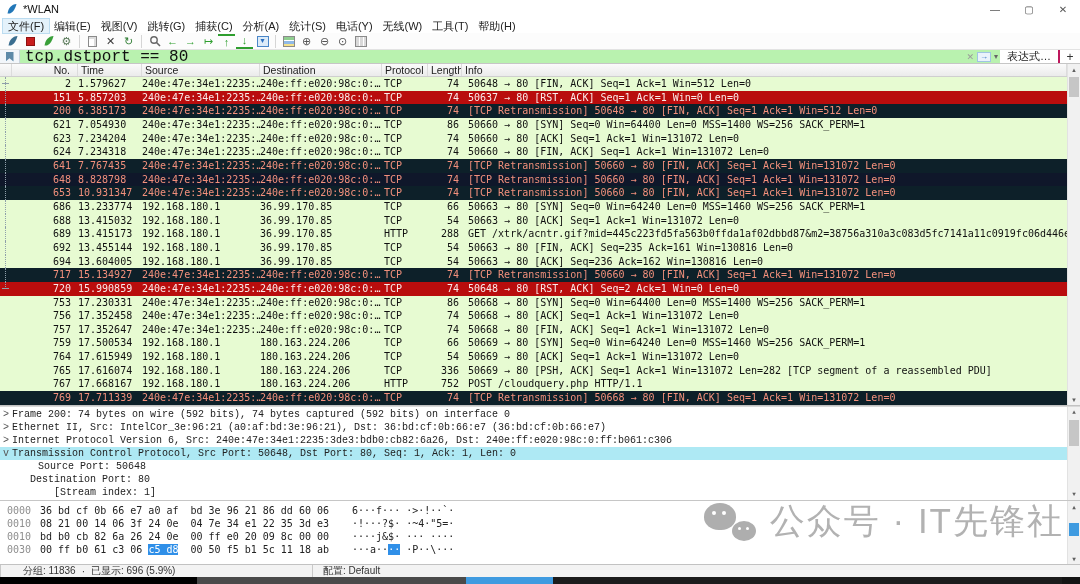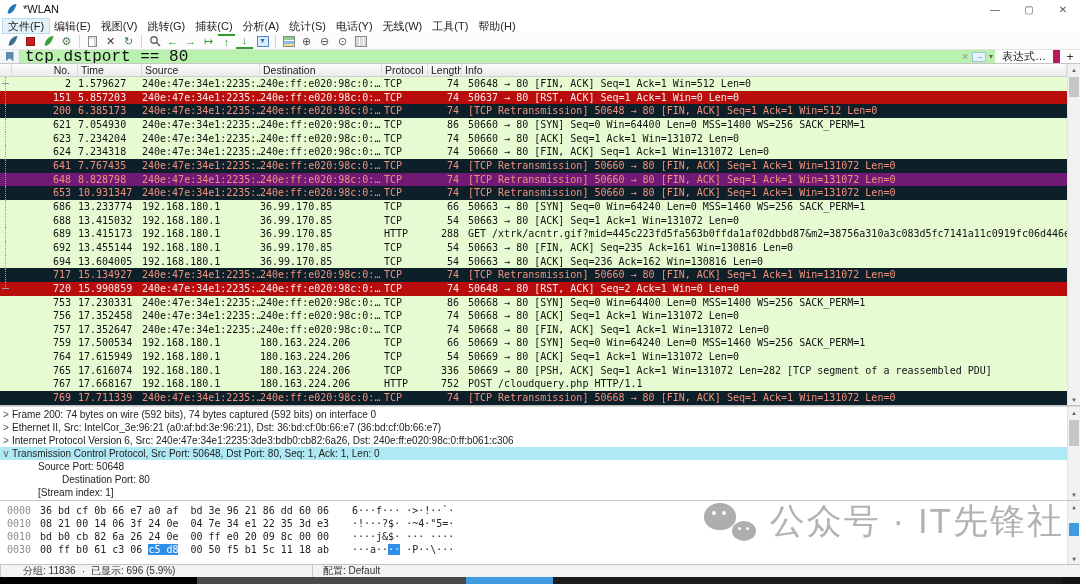--- a/index.html
+++ b/index.html
@@ -33,21 +33,21 @@
   
   .filterbar{height:14px;display:flex;align-items:stretch;background:#fff;border-bottom:1px solid #c6c6c6}
   .bookmark-btn{width:20px;display:flex;align-items:center;justify-content:center;background:#f2f6fa;border-right:1px solid #c9d6e0}
   .bookmark-glyph{width:8px;height:10px;background:#5d8aa8;clip-path:polygon(0 0,100% 0,100% 100%,50% 68%,0 100%)}
   .filter-input-wrap{flex:1;position:relative;display:flex;align-items:center;background:#b9f2af}
   .filter-input{width:100%;height:100%;border:0;outline:0;background:transparent;font-family:Liberation Mono, monospace;font-size:16px;color:#111;padding-left:5px}
   .filter-icons{position:absolute;right:2px;top:0;height:100%;display:flex;align-items:center;gap:3px}
   .f-ic{font-size:9px;color:#9a9a9a}
   .f-apply{width:14px;height:10px;background:#eaf3fb;border:1px solid #9fc4e2;color:#2a6fc0;font-size:8px;display:flex;align-items:center;justify-content:center}
   .f-drop{font-size:8px;color:#666}
-  .expr-area{display:flex;align-items:center;padding:0 7px;color:#222;border-right:7px solid #be185d}
+  .expr-area{display:flex;align-items:center;padding:0 7px;color:#222;border-right:2px solid #be185d}
   .plus-btn{width:20px;display:flex;align-items:center;justify-content:center;color:#333;font-size:12px}
 
   
   .listzone{height:341px;position:relative}
   .listcontent{position:absolute;left:0;top:0;right:13px;bottom:0}
   .colheader{height:13px;display:flex;background:linear-gradient(#fbfbfb,#ebebeb);border-bottom:1px solid #cfcfcf;font-size:10.5px;color:#222}
   .colheader .hc{border-right:1px solid #dcdcdc;padding-left:3px;overflow:hidden;white-space:nowrap;line-height:12px}
   .plist{height:328px;overflow:hidden;font-family:"DejaVu Sans Mono",monospace;font-size:10px;background:#fff}
   .prow{display:flex;height:13.666px;line-height:13.6px;white-space:nowrap}
   .prow>div{overflow:hidden}
@@ -55,30 +55,30 @@
   .c-no{width:66px;text-align:right;padding-right:7px;flex:none}
   .c-time{width:64px;flex:none}
   .c-src{width:118px;flex:none}
   .c-dst{width:122px;flex:none}
   .c-proto{width:46px;padding-left:2px;flex:none}
   .c-len{width:34px;text-align:right;padding-right:3px;flex:none}
   .c-info{flex:1;padding-left:6px}
   .row-green{background:#e7fbd2;color:#101010}
   .row-red{background:#b90d0d;color:#fbeaea}
   .row-dark{background:#0d2029;color:#f2907c}
-  .row-darkblue{background:#701a75;color:#f2907c}
+  .row-darkblue{background:#0f172a;color:#f2907c}
   .g-line{position:absolute;left:5px;top:0;bottom:0;border-left:1px dotted #8fa0aa}
   .g-tick{position:absolute;left:2px;top:6px;width:7px;height:1px;background:#8fa0aa}
   .g-half{position:absolute;left:5px;top:0;height:7px;border-left:1px dotted #8fa0aa}
 
   
   .splitter{height:2px;background:#d8d8d8;border-top:1px solid #c2c2c2}
 
   
-  .details{height:93px;position:relative;overflow:hidden;background:#fff;font-family:Liberation Sans, sans-serif;font-size:10px}
+  .details{height:93px;position:relative;overflow:hidden;background:#fff;font-family:Liberation Mono, monospace;font-size:10px}
   .details-inner{position:absolute;left:0;top:1px;right:13px}
   .dline{height:13px;line-height:13px;white-space:nowrap;overflow:hidden}
   .dline.selected{background:#aee9f4}
   .d-exp{display:inline-block;width:12px;color:#555;text-align:center}
 
   
   .hexpane{height:64px;position:relative;border-top:1px solid #c6c6c6;background:#fff;font-family:"DejaVu Sans Mono",monospace;font-size:10px}
   .hex-inner{position:absolute;left:0;top:3px;right:13px}
   .hrow{display:flex;height:13px;line-height:13px;white-space:pre}
   .h-off{width:40px;padding-left:7px;color:#8f8f8f;flex:none}
@@ -512,22 +512,22 @@
 
 <div class="splitter"></div>
 
 <div class="details">
   <div class="details-inner">
       <div class="dline"><span class="d-exp">&gt;</span><span>Frame 200: 74 bytes on wire (592 bits), 74 bytes captured (592 bits) on interface 0</span></div>
       <div class="dline"><span class="d-exp">&gt;</span><span>Ethernet II, Src: IntelCor_3e:96:21 (a0:af:bd:3e:96:21), Dst: 36:bd:cf:0b:66:e7 (36:bd:cf:0b:66:e7)</span></div>
       <div class="dline"><span class="d-exp">&gt;</span><span>Internet Protocol Version 6, Src: 240e:47e:34e1:2235:3de3:bdb0:cb82:6a26, Dst: 240e:ff:e020:98c:0:ff:b061:c306</span></div>
       <div class="dline selected"><span class="d-exp">v</span><span>Transmission Control Protocol, Src Port: 50648, Dst Port: 80, Seq: 1, Ack: 1, Len: 0</span></div>
       <div class="dline" style="padding-left: 38px;"><span>Source Port: 50648</span></div>
-      <div class="dline" style="padding-left: 38px; margin-left: 24px;"><span>Destination Port: 80</span></div>
-      <div class="dline" style="padding-left: 38px;"><span>[Stream index: 1]</span></div>
+      <div class="dline" style="padding-left: 30px;"><span>Destination Port: 80</span></div>
+      <div class="dline" style="padding-left: 54px;"><span>[Stream index: 1]</span></div>
       <div class="dline" style="padding-left: 38px;"></div>
     </div>
   <div class="vscroll">
     <div class="vs-arrow">▲</div>
     <div class="vs-thumb" style="top:13px;height:26px"></div>
     <div class="vs-arrow vs-down">▼</div>
   </div>
 </div>
 
 <div class="hexpane">

